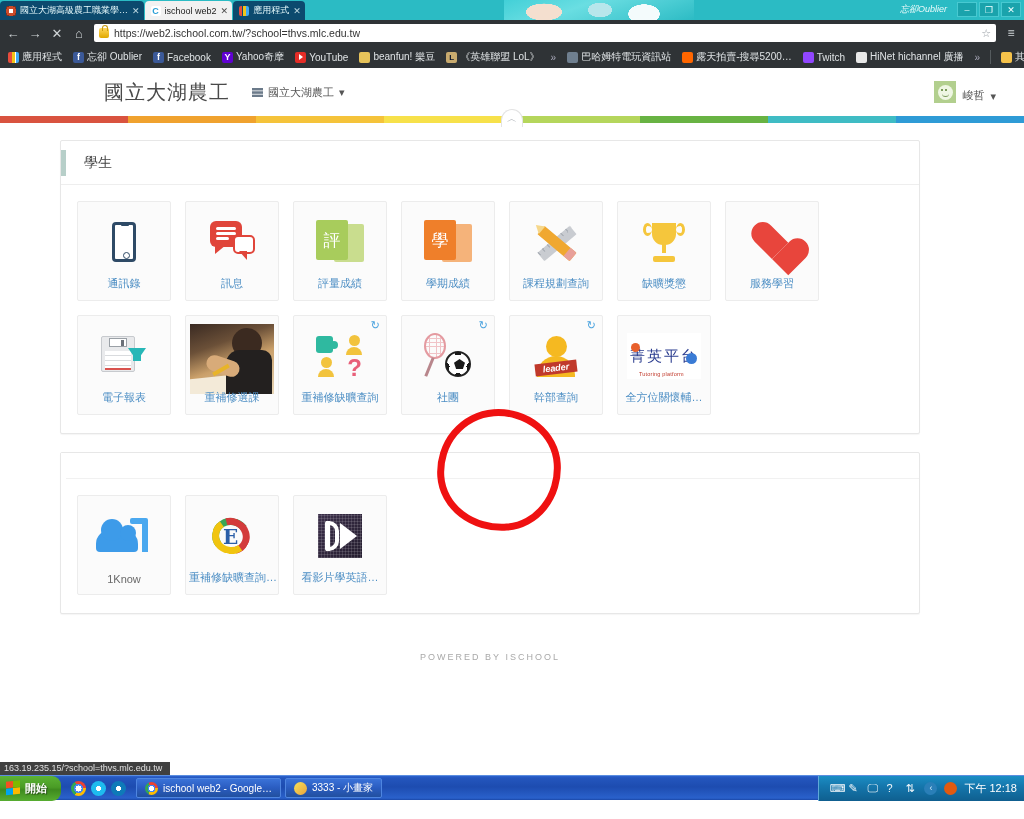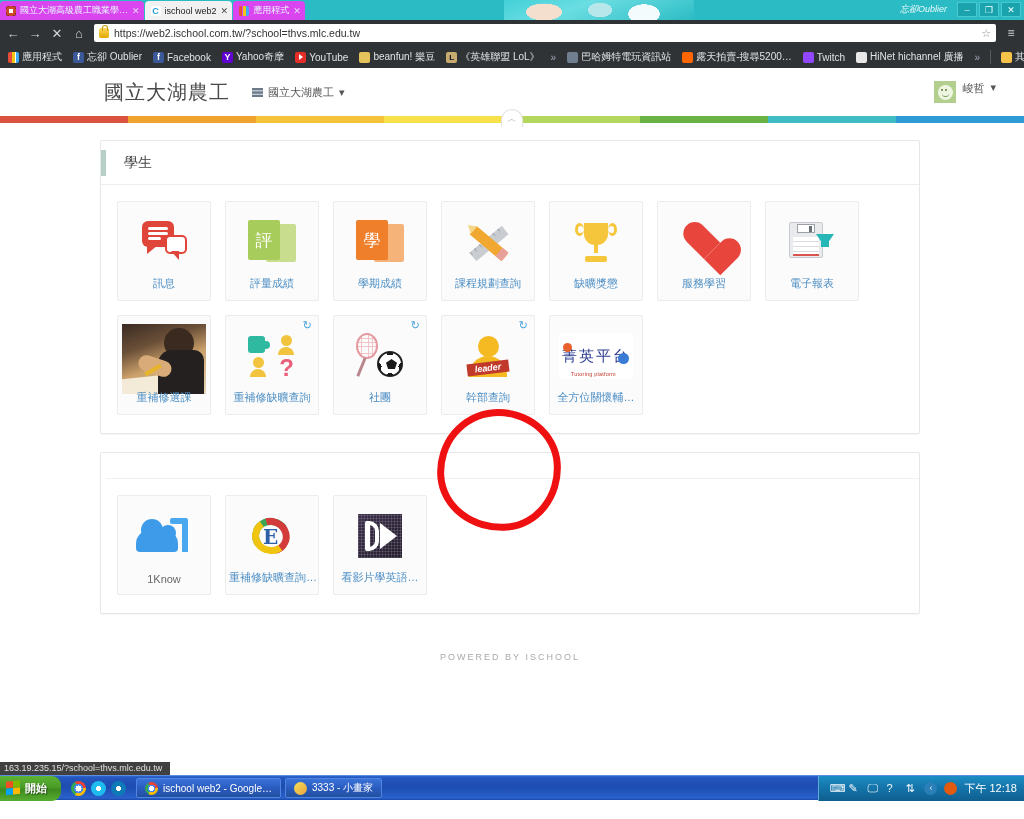--- a/index.html
+++ b/index.html
@@ -30,21 +30,21 @@
       radial-gradient(ellipse 26px 16px at 140px 18px, #ffffff 0 60%, transparent 61%),
       linear-gradient(160deg, #3fd0d8 0%, #6ee0e4 40%, #2bbbc4 100%);
     opacity: .95;
   }
   .tab {
     height: 19px;
     display: flex; align-items: center;
     padding: 0 4px 0 6px;
     font-size: 9px;
     color: #3a3a3a;
-    background: #d946ef;
+    background: #0c4a6e;
     color: #e8fbfd;
     border-top-left-radius: 4px;
     border-top-right-radius: 4px;
     margin-right: 1px;
     max-width: 152px;
     position: relative;
     overflow: hidden;
     white-space: nowrap;
   }
   .tab.active { background: #f1f1f1; color: #222; }
@@ -136,21 +136,21 @@
     display: flex; align-items: center; gap: 5px;
     margin-left: 22px; font-size: 11px; color: #555;
   }
   #school-switcher .grid-icon {
     width: 11px; height: 9px;
     background:
       linear-gradient(#6b7a8a 0 2.2px, transparent 0 3.4px) 0 0/100% 3.3px repeat;
     position: relative;
   }
   #user-area {
-    margin-left: auto; display: flex; align-items: flex-start; gap: 6px;
+    margin-left: auto; display: flex; align-items: flex-end; gap: 6px;
     font-size: 11px; color: #555;
   }
   #user-avatar {
     width: 22px; height: 22px; background: #b2cf8e;
     display: flex; align-items: center; justify-content: center;
   }
   #user-avatar .smiley {
     width: 15px; height: 15px; border-radius: 50%; background: #eef6e3;
     position: relative;
   }
@@ -169,21 +169,21 @@
   #rainbow div { height: 7px; }
   #collapse-toggle {
     position: absolute; left: 50%; transform: translateX(-50%);
     top: -7px; width: 22px; height: 18px;
     background: #fff; border: 1px solid #e3e3e3; border-bottom: none;
     border-radius: 11px 11px 0 0;
     display: flex; align-items: flex-end; justify-content: center;
     font-size: 10px; color: #9aa0a6; padding-bottom: 1px;
   }
 
-  #content { padding: 10px 104px 0 100px; }
+  #content { padding: 10px 104px 0 60px; }
 
   .panel {
     background: #fff; border: 1px solid #e7e7e7;
     border-radius: 2px; margin-bottom: 18px;
     box-shadow: 0 1px 1px rgba(0,0,0,.04);
   }
   .panel-header {
     display: flex; align-items: center;
     height: 44px; border-bottom: 1px solid #eee;
     padding-left: 0;
@@ -535,20 +535,26 @@
 
   <div id="content">
 
     <div class="panel">
       <div class="panel-header">
         <span class="accent-bar"></span>
         <span class="panel-title">學生</span>
       </div>
       <div class="tiles">
 
+        <div class="tile">
+          <span class="glyph">
+              <span class="ic-phone"></span>
+            </span>
+          <span class="tile-label">通訊錄</span>
+        </div>
 
         <div class="tile">
           <span class="glyph">
             <span class="ic-chat">
                 <span class="b1">
                   <i style="top:6px;width:20px"></i>
                   <i style="top:11px;width:20px"></i>
                   <i style="top:16px;width:13px"></i>
                 </span>
                 <span class="b2"></span>

